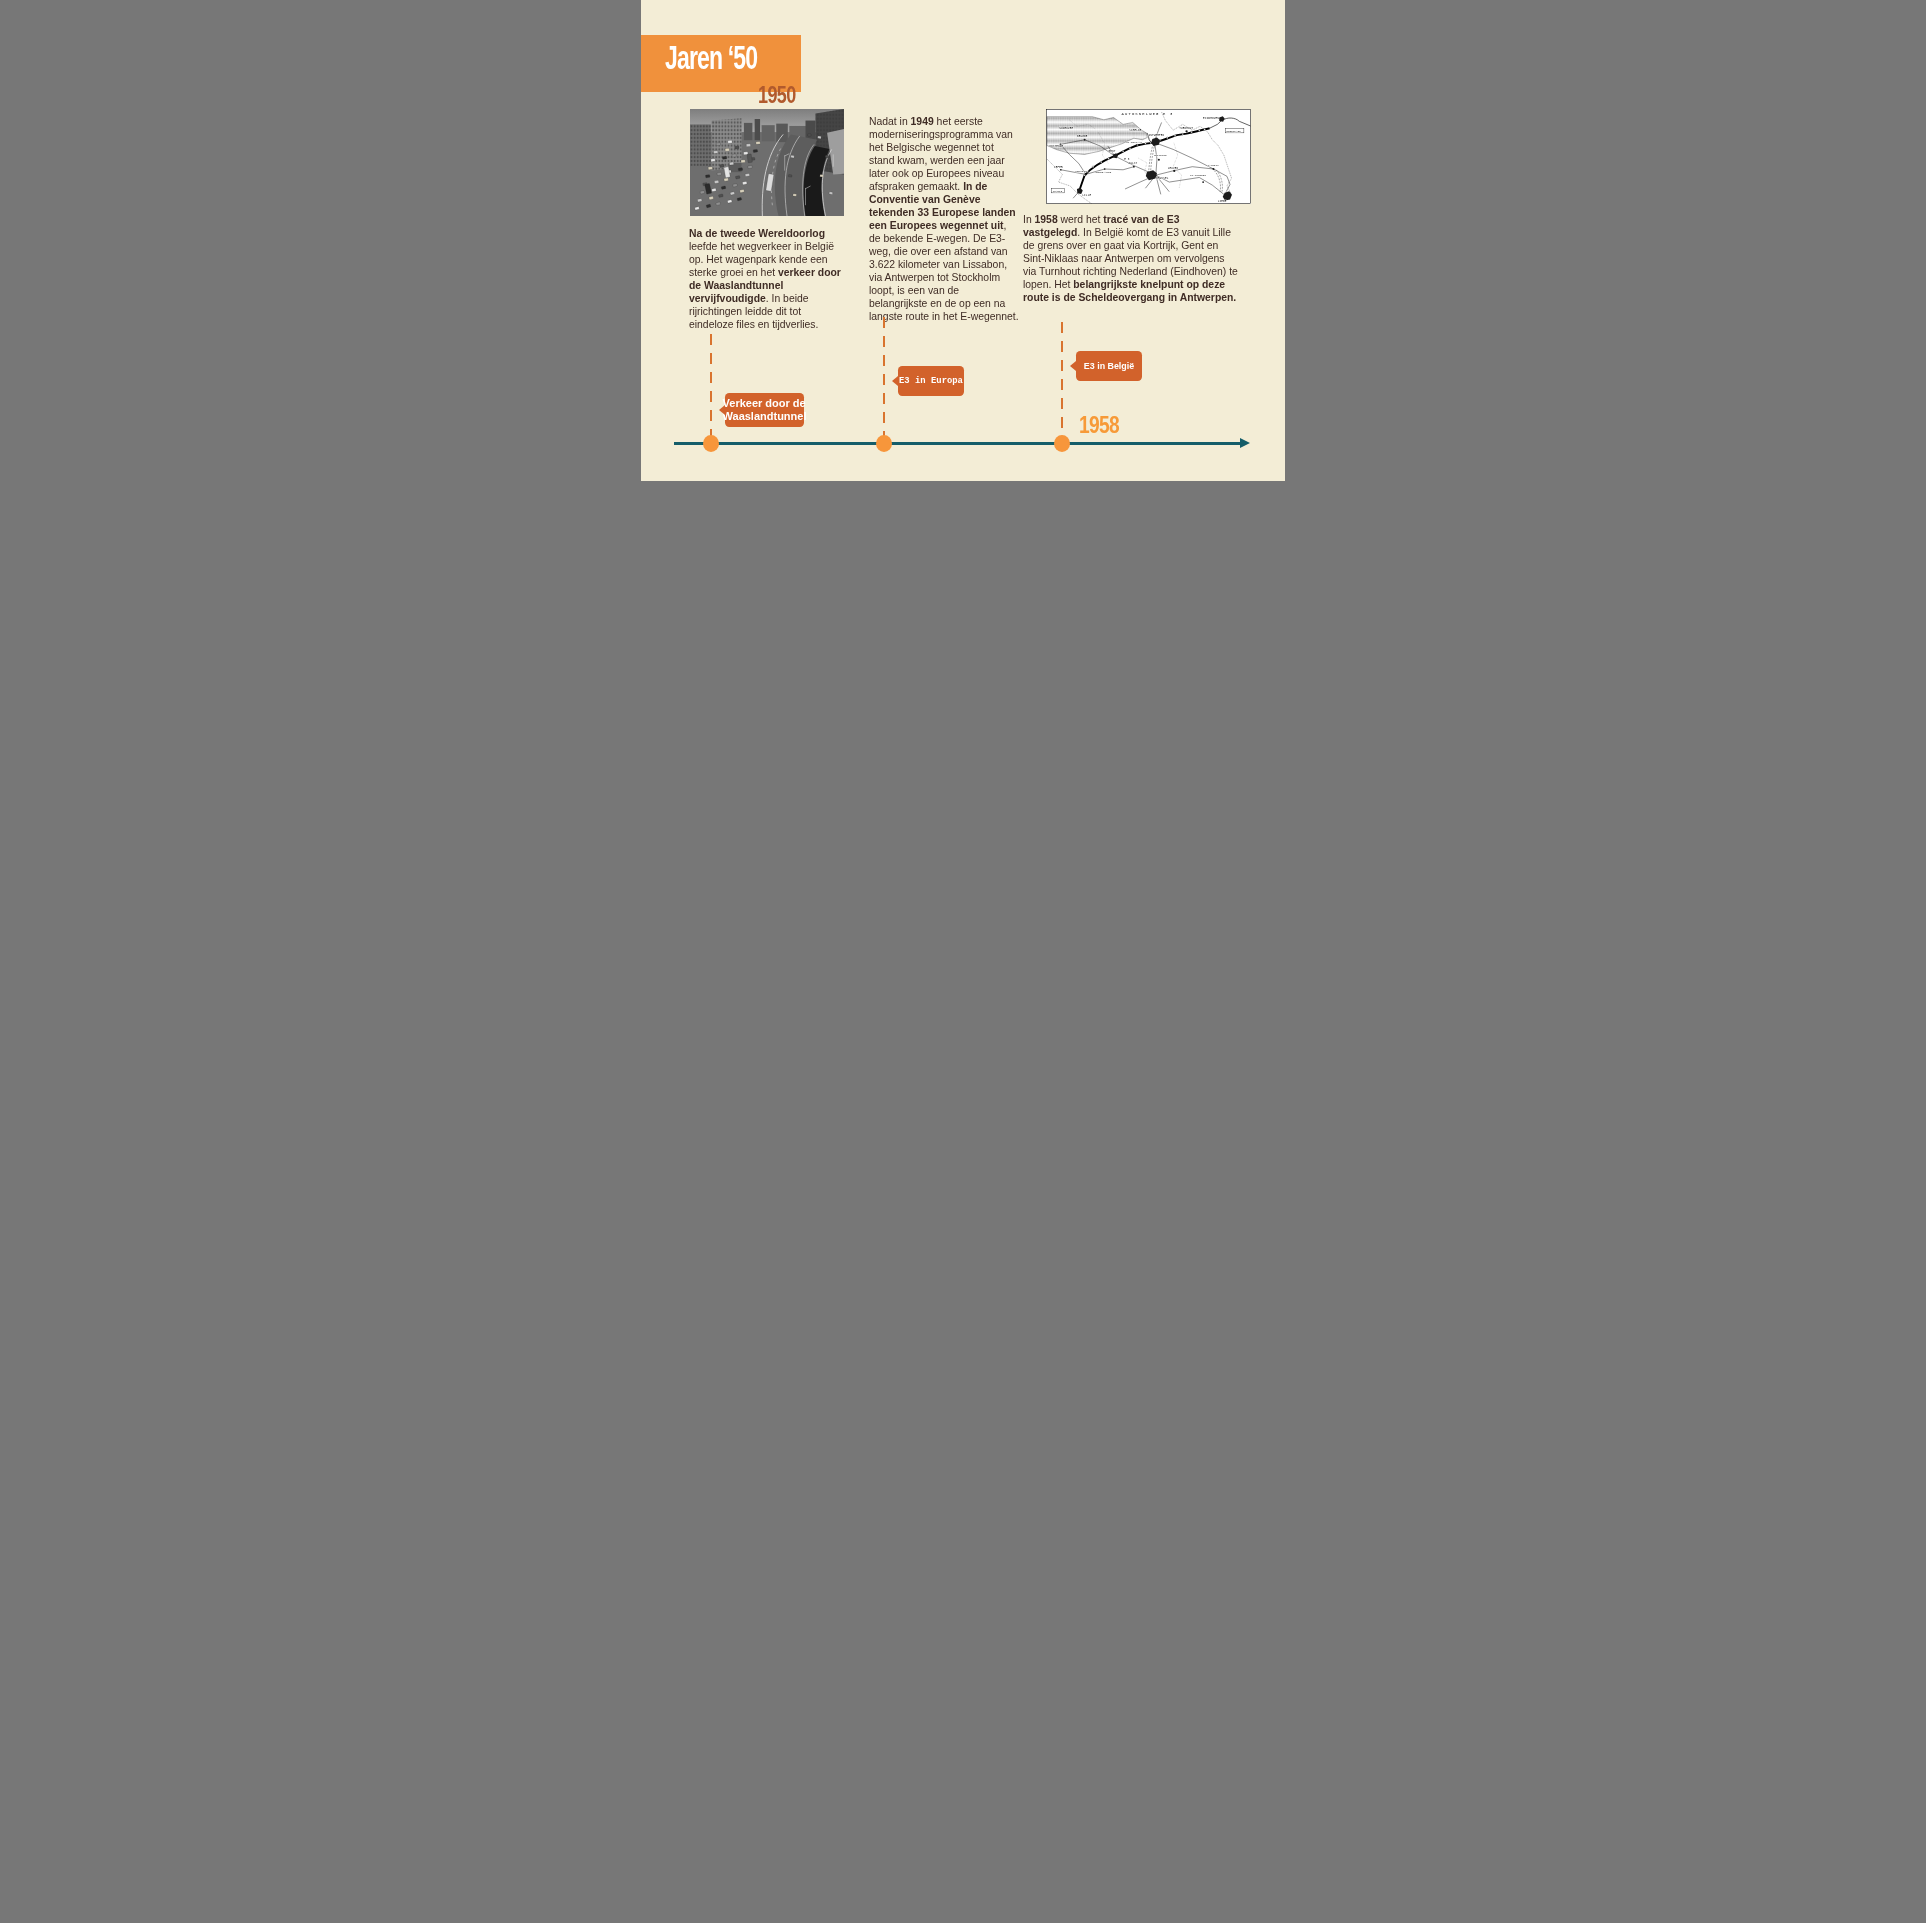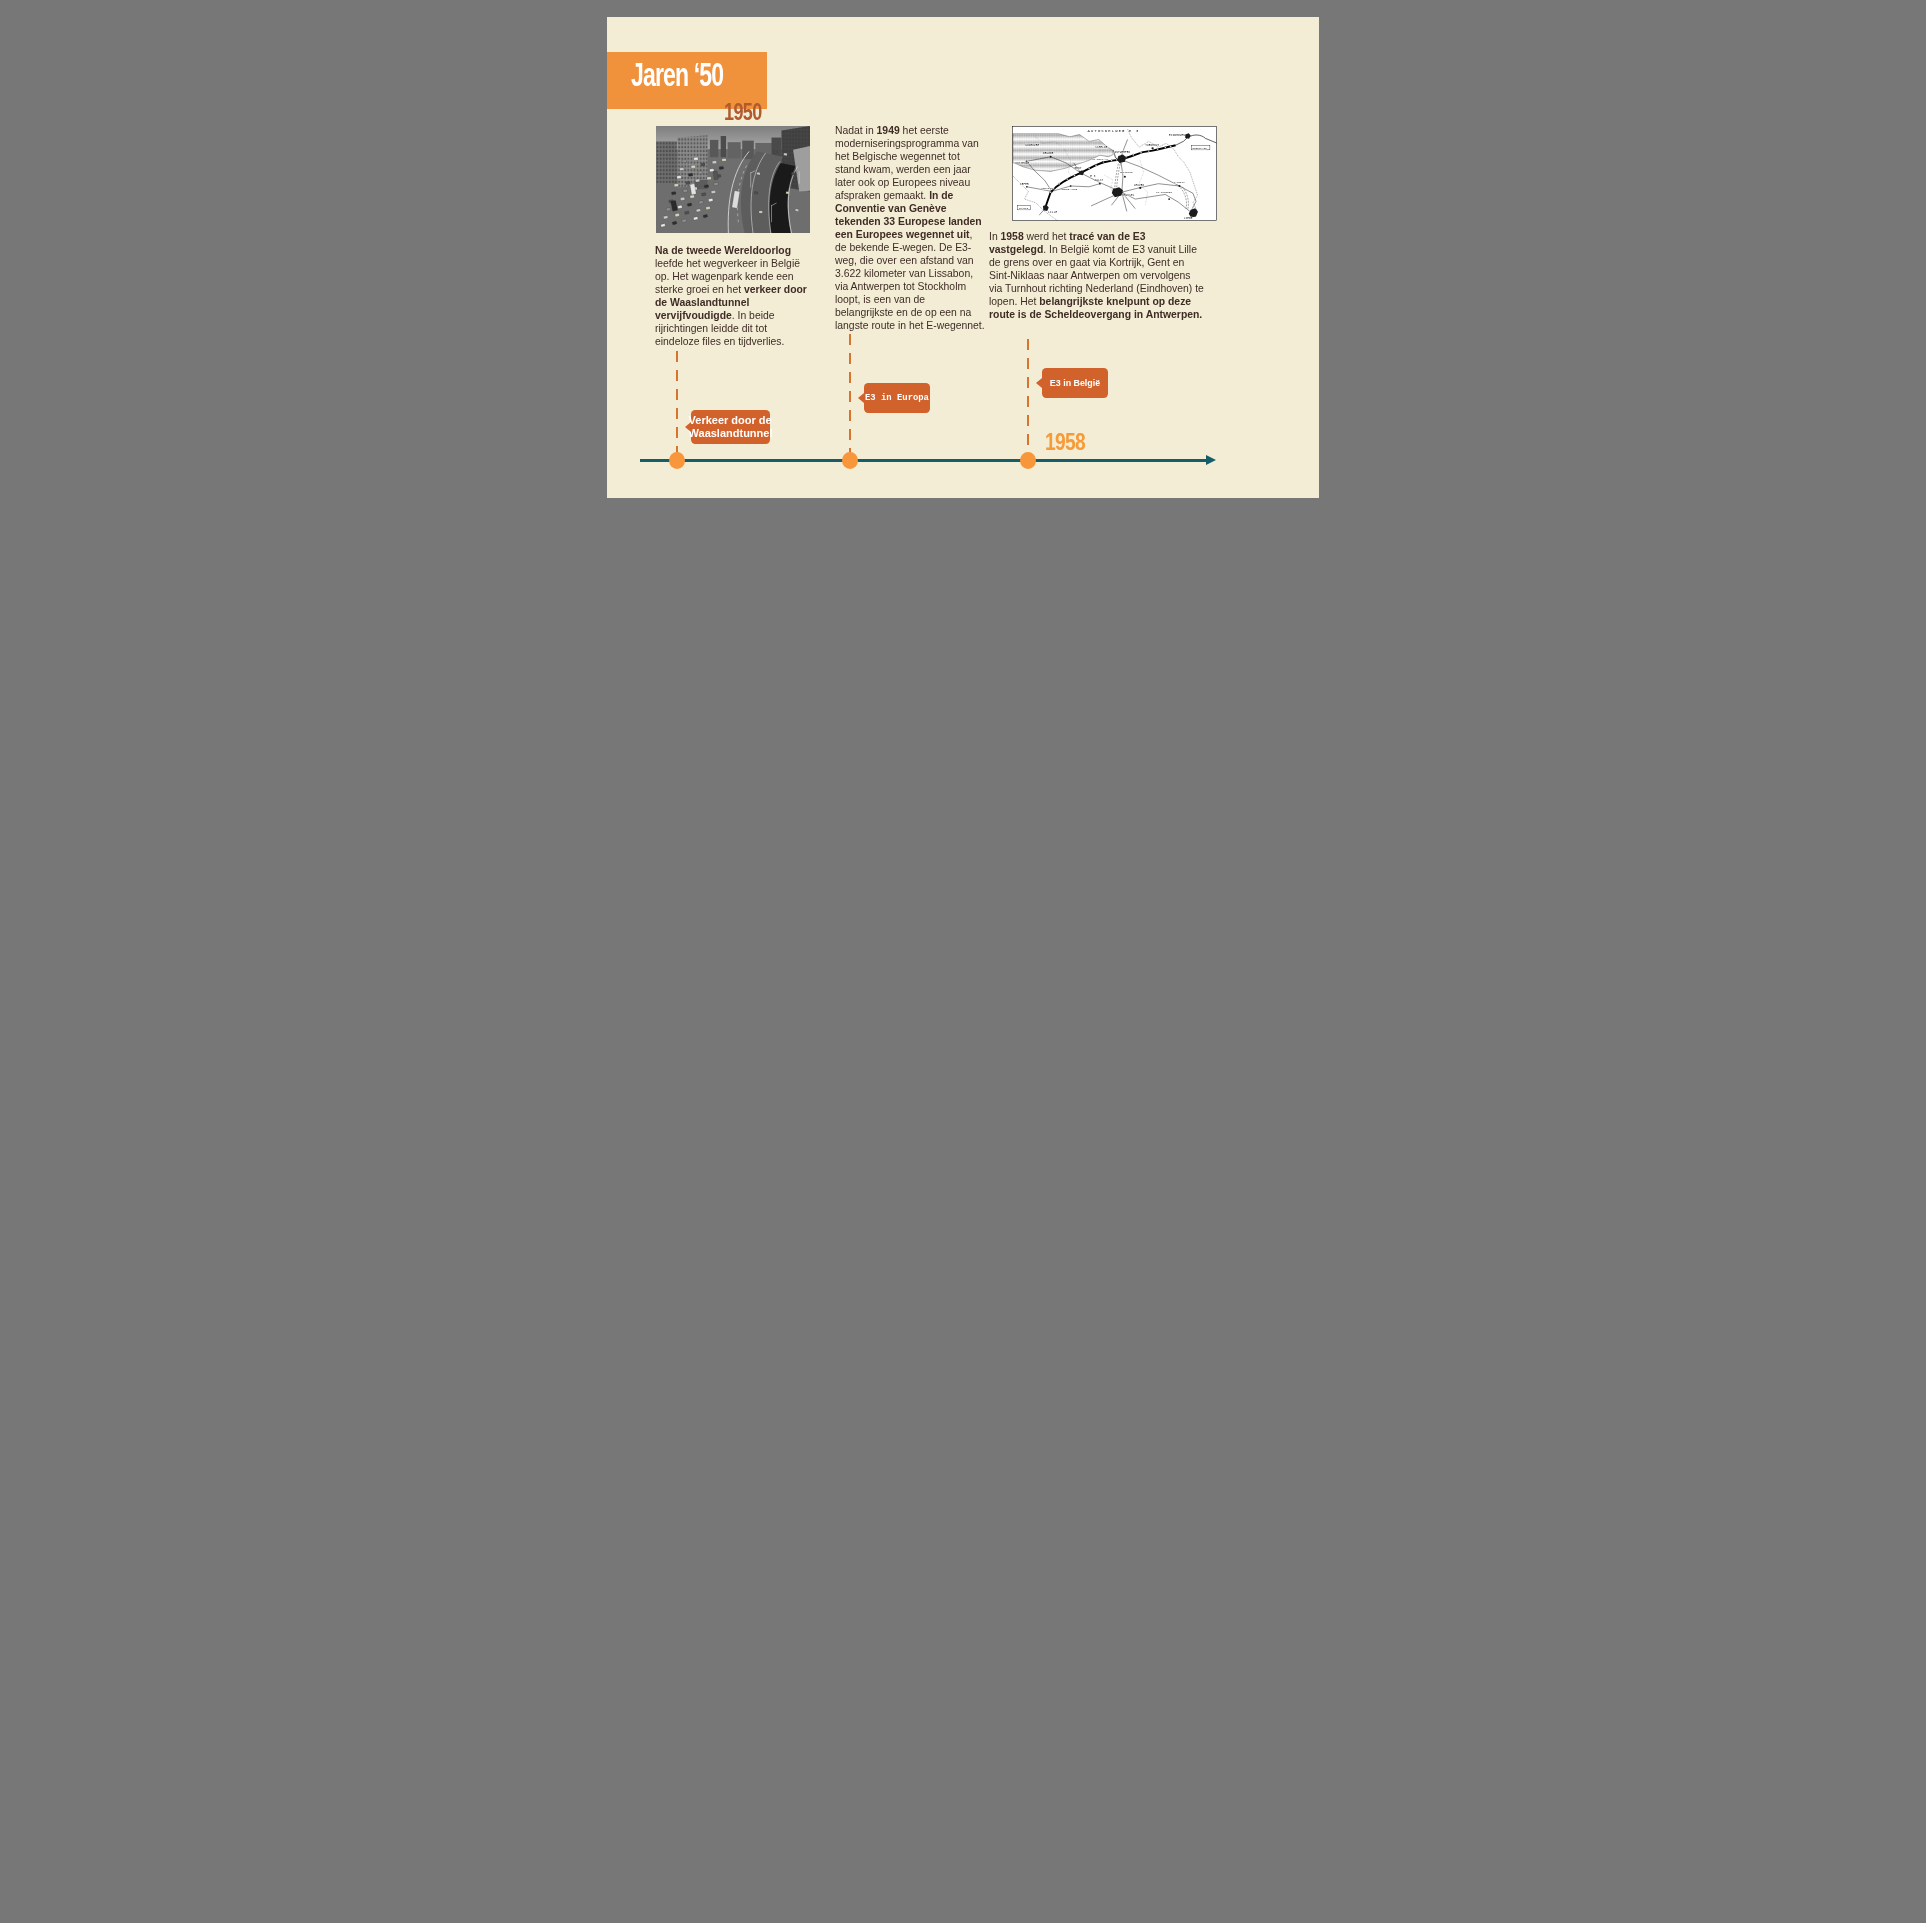--- a/index.html
+++ b/index.html
@@ -2,43 +2,43 @@
 <html style="--bg: #F3EDD6; --block: #F0913C; --year1950: #B15A2D; --text: #3F2C25; --callout: #D2622B; --dash: #D9742F; --dot: #F7963B; --axis: #145D69; --year1958: #F79A38;font-size:6.2px"><head>
 <meta charset="utf-8">
 <style>
   :root{
     --bg:#F3EDD6; --block:#F0913C; --year1950:#B15A2D; --text:#3F2C25;
     --callout:#D2622B; --dash:#D9742F; --dot:#F7963B; --axis:#145D69; --year1958:#F79A38;
   }
   *{margin:0;padding:0;box-sizing:border-box;}
   html,body{background:#777;}
   .page{
-    position:relative; width:712px; height:481px; overflow:hidden;
+    position:relative; width:644px; height:481px; overflow:hidden;
     background:var(--bg); font-family:"Liberation Sans", sans-serif; color:var(--text);
-    margin:17px auto;
+    margin:0 auto;
   }
   
   .header-block{position:absolute;left:0;top:35px;width:160px;height:57px;background:var(--block);}
   .era-title{
     position:absolute;left:24px;top:39px;color:#fff;font-weight:700;font-size:32px;
     letter-spacing:-1.2px; transform:scale(0.72,1.04); transform-origin:left top; white-space:nowrap;
   }
   .era-year{
     position:absolute;left:109px;top:82px;width:45px;text-align:right;color:var(--year1950);
     font-weight:700;font-size:22px;letter-spacing:-0.8px;transform:scale(0.82,1.05);transform-origin:right top;
   }
   
   .photo{position:absolute;left:49px;top:109px;width:154px;height:107px;}
   .map{position:absolute;left:405px;top:109px;width:205px;height:95px;background:#fff;}
   .photo svg,.map svg{display:block;width:100%;height:100%;}
   
   .para{position:absolute;line-height:13px;font-size:10.4px;}
   .para .b{font-weight:700;}
   .para-left{left:48px;top:227px;width:159px;}
-  .para-middle{left:228px;top:107px;width:151px;}
+  .para-middle{left:228px;top:115px;width:151px;}
   .para-right{left:382px;top:213px;width:216px;}
   
   .tl-axis{position:absolute;left:33px;top:442px;width:567px;height:2.7px;background:var(--axis);}
   .tl-arrow{position:absolute;left:599px;top:438px;width:0;height:0;
     border-left:10px solid var(--axis);border-top:5.8px solid transparent;border-bottom:5.8px solid transparent;}
   .tl-dash{position:absolute;width:1.9px;
     background:repeating-linear-gradient(to bottom,var(--dash) 0 10.8px,transparent 10.8px 19px);}
   .dash-1{left:69px;top:334px;height:102px;}
   .dash-2{left:242px;top:317px;height:120px;}
   .dash-3{left:420px;top:322px;height:115px;}

